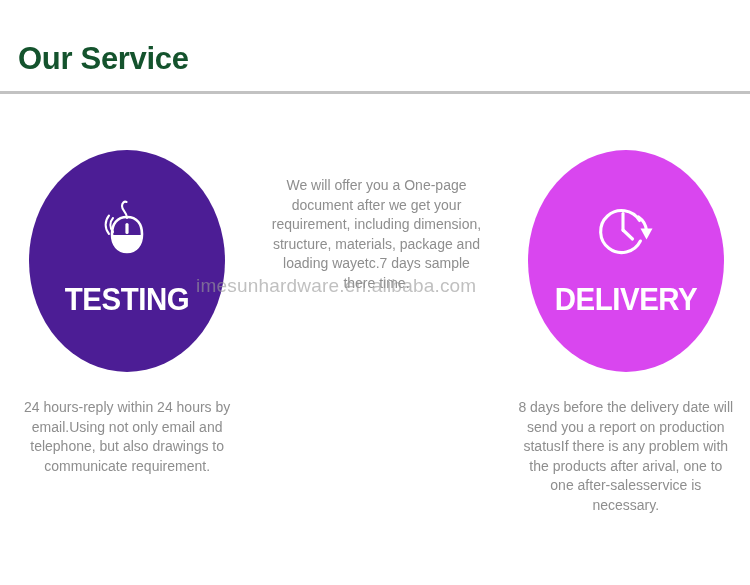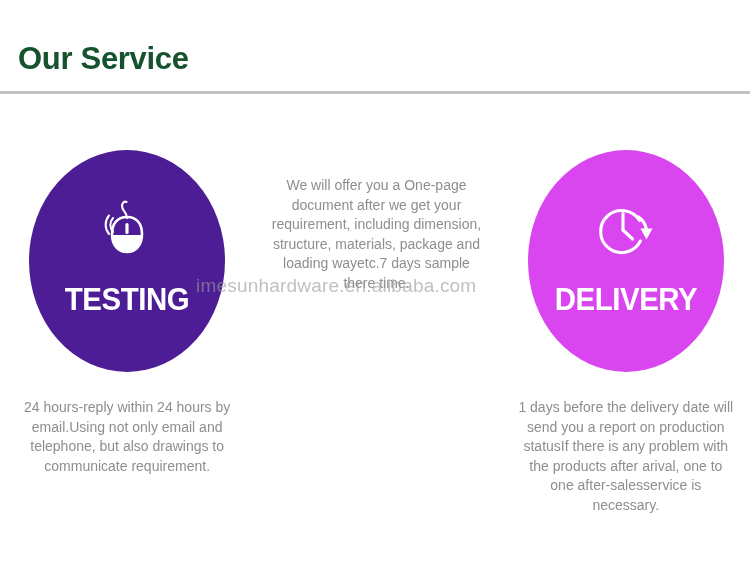--- a/index.html
+++ b/index.html
@@ -166,20 +166,20 @@
 
             <path d="M30 15.5 L30 32" fill="none" stroke="#ffffff" stroke-width="3.1" stroke-linecap="round"></path>
             <path d="M30 32 L39.5 41" fill="none" stroke="#ffffff" stroke-width="3.1" stroke-linecap="round"></path>
 
             <path d="M45.5 19 A19 19 0 0 1 53.5 32.5" fill="none" stroke="#ffffff" stroke-width="3.1" stroke-linecap="round"></path>
             <polygon points="47.5,30.5 59.5,30.5 53.5,41.5" fill="#ffffff"></polygon>
           </svg>
         </span>
         <div class="circle-label">DELIVERY</div>
       </div>
-      <div class="desc">1 days before the delivery date will send you a report on production statusIf there is any problem with the products after arival, one to one after-salesservice is necessary.</div>
+      <div class="desc">8 days before the delivery date will send you a report on production statusIf there is any problem with the products after arival, one to one after-salesservice is necessary.</div>
     </div>
 
   </div>
 
   <div class="watermark">imesunhardware.en.alibaba.com</div>
 
 </div>
 
 </body></html>

